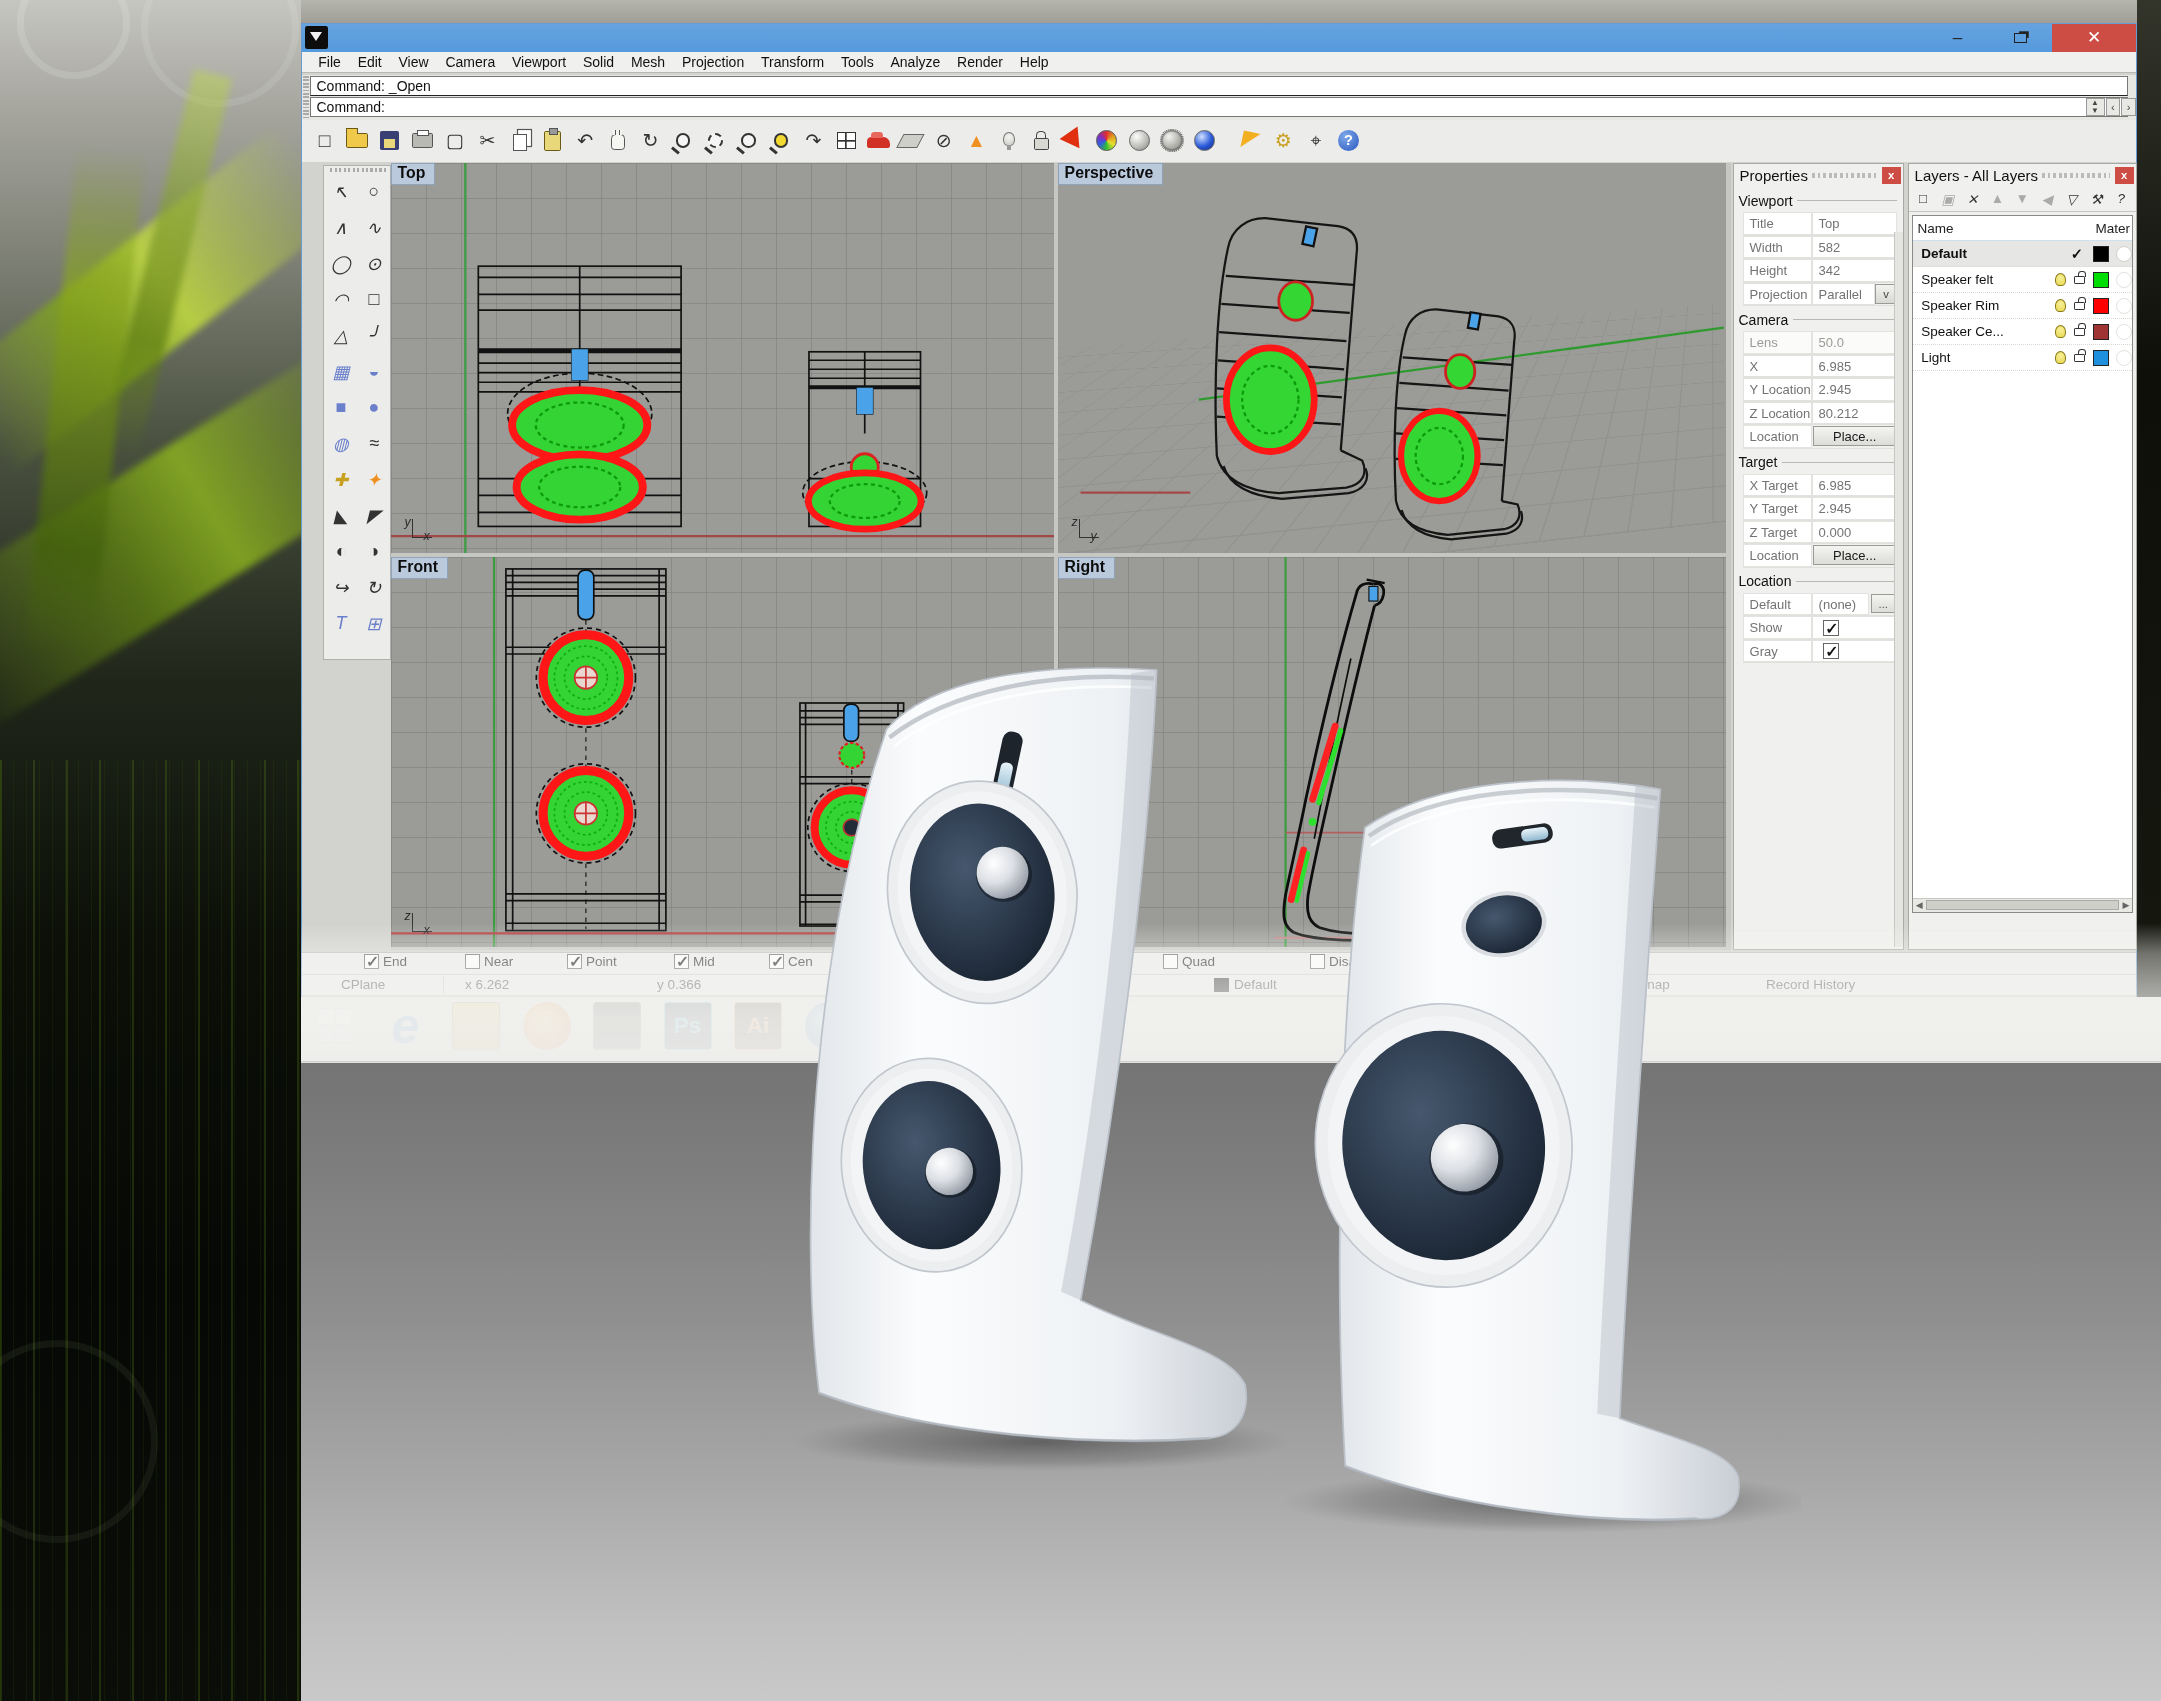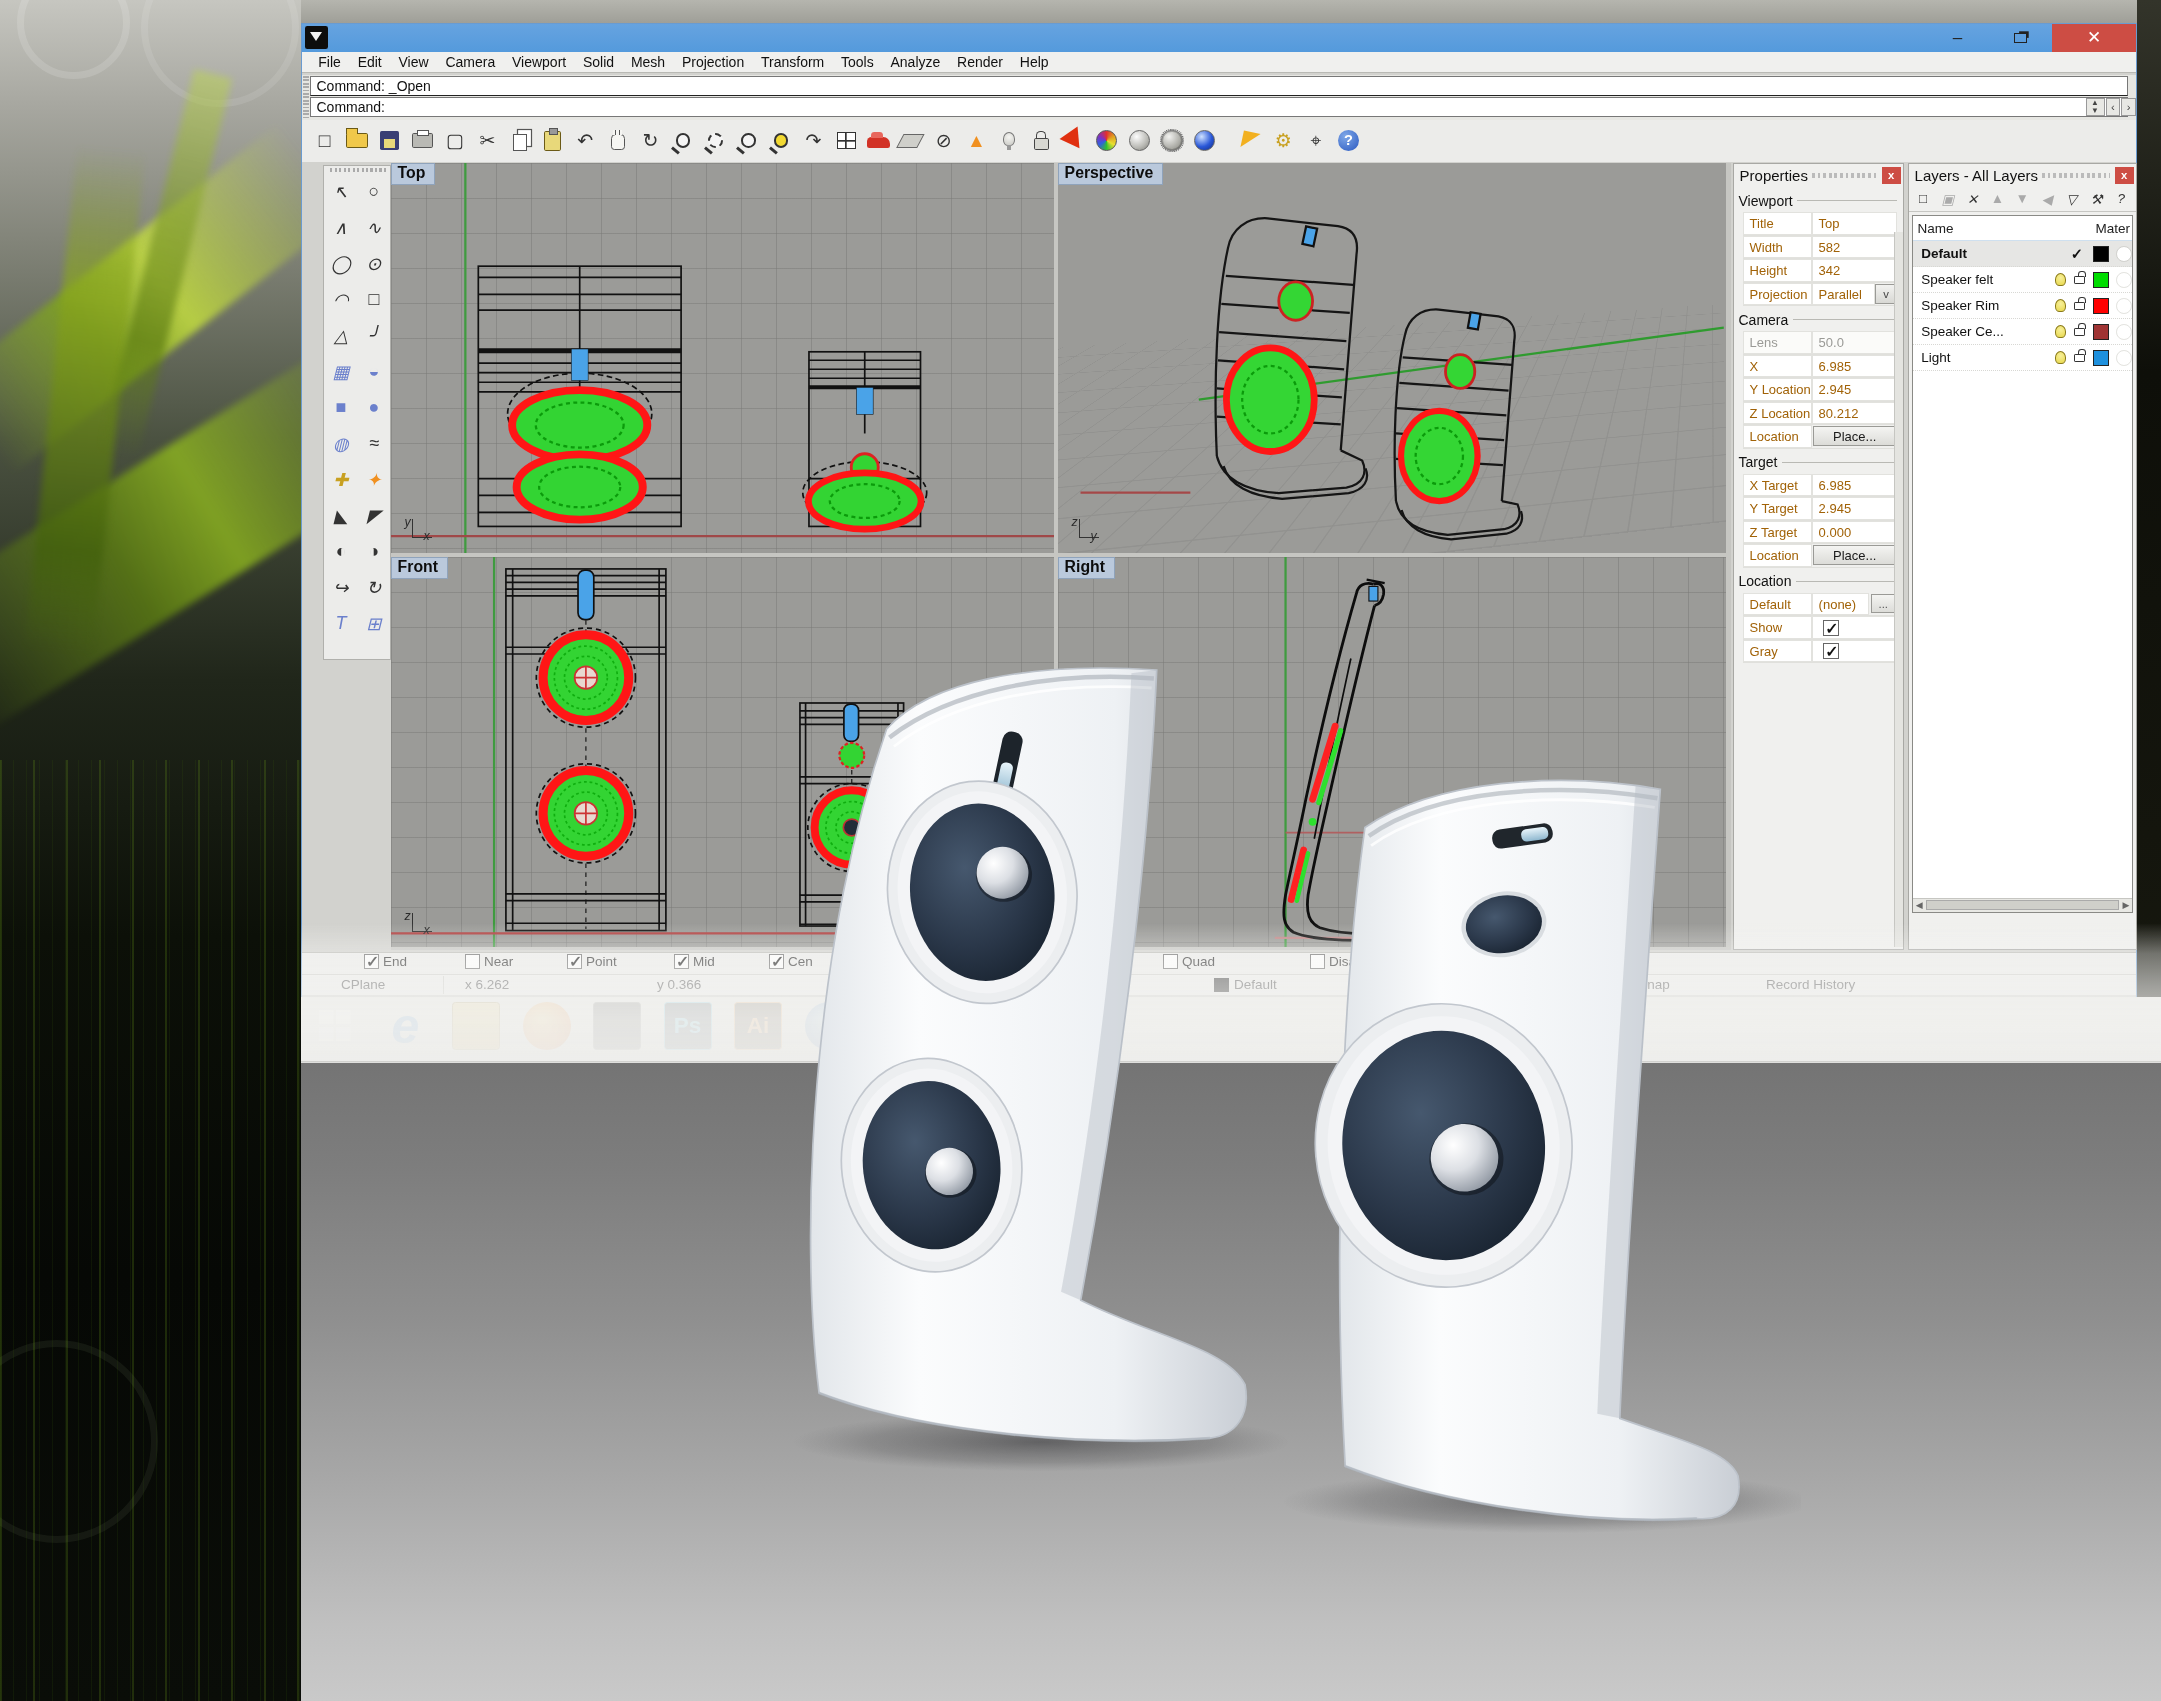--- a/index.html
+++ b/index.html
@@ -144,21 +144,21 @@
   #layers-panel { left:1606px; width:229px; }
   .panel-header { position:relative; height:23.6px; display:flex; align-items:center; padding-left:5.6px; }
   .panel-title { font-size:15px; color:#111; white-space:nowrap; }
   .panel-drag { flex:1; height:4.5px; margin:0 4.5px;
     background:repeating-linear-gradient(90deg,#bbb 0 2.8px,transparent 2.8px 5.6px); }
   .panel-close { width:19px; height:17px; background:#cd4d44; color:#fff; font-size:11.3px; font-weight:bold;
     display:flex; align-items:center; justify-content:center; margin-right:2.3px; }
   .sect { font-size:14px; color:#111; margin:5.6px 0 3.4px 4.5px; display:flex; align-items:center; gap:4.5px; }
   .sect .rule { flex:1; height:1.1px; background:#b9b9b4; margin-right:5.6px; }
   .prow { display:flex; margin:0 5.6px 0 9px; border-bottom:0.6px solid #e0e0dc; }
-  .pcell { background:#fff; border:0.6px solid #e2e2de; font-size:13px; color:#a16207; height:22.5px;
+  .pcell { background:#fff; border:0.6px solid #e2e2de; font-size:13px; color:#737373; height:22.5px;
     line-height:21.4px; padding-left:5.6px; }
   .plabel { width:69px; }
   .pvalue { flex:1; }
   .gray .pcell { color:#9a9a96; background:#fbfbf9; }
   .pbtn { flex:1; height:20px; margin:1.1px; background:linear-gradient(180deg,#f4f4f2,#dcdcd8);
     border:0.6px solid #9a9a96; font-size:13px; text-align:center; line-height:19px; color:#1a1a1a; }
   .dd { width:22.5px; height:20px; margin:1.1px 0; background:linear-gradient(180deg,#f2f2f0,#d8d8d4);
     border:0.6px solid #9a9a96; text-align:center; font-size:11.3px; color:#444; line-height:19px; }
   .cb { width:15.8px; height:15.8px; background:#fff; border:1.1px solid #666; margin:2.8px 4.5px; position:relative; }
   .cb.on::after { content:"✓"; position:absolute; left:1.1px; top:-3.4px; font-size:15.8px; font-weight:bold; color:#111; }

